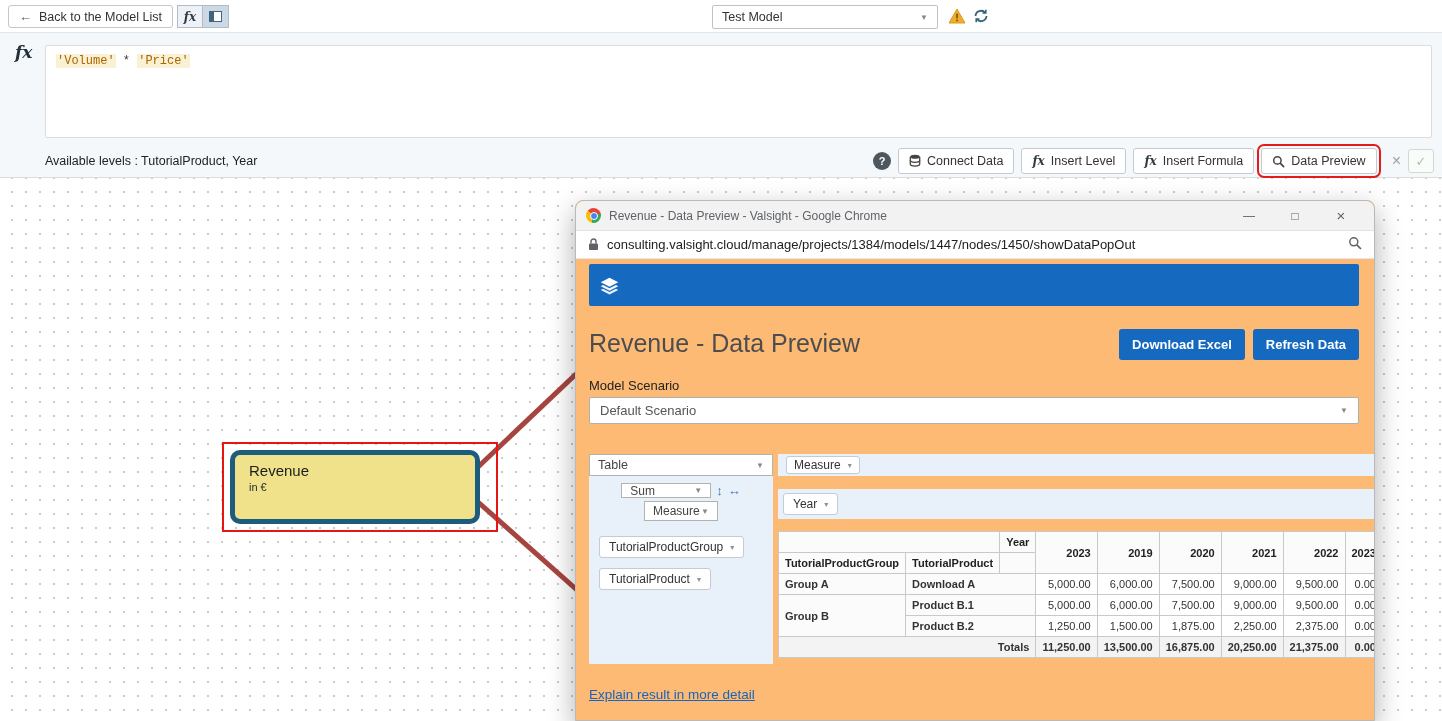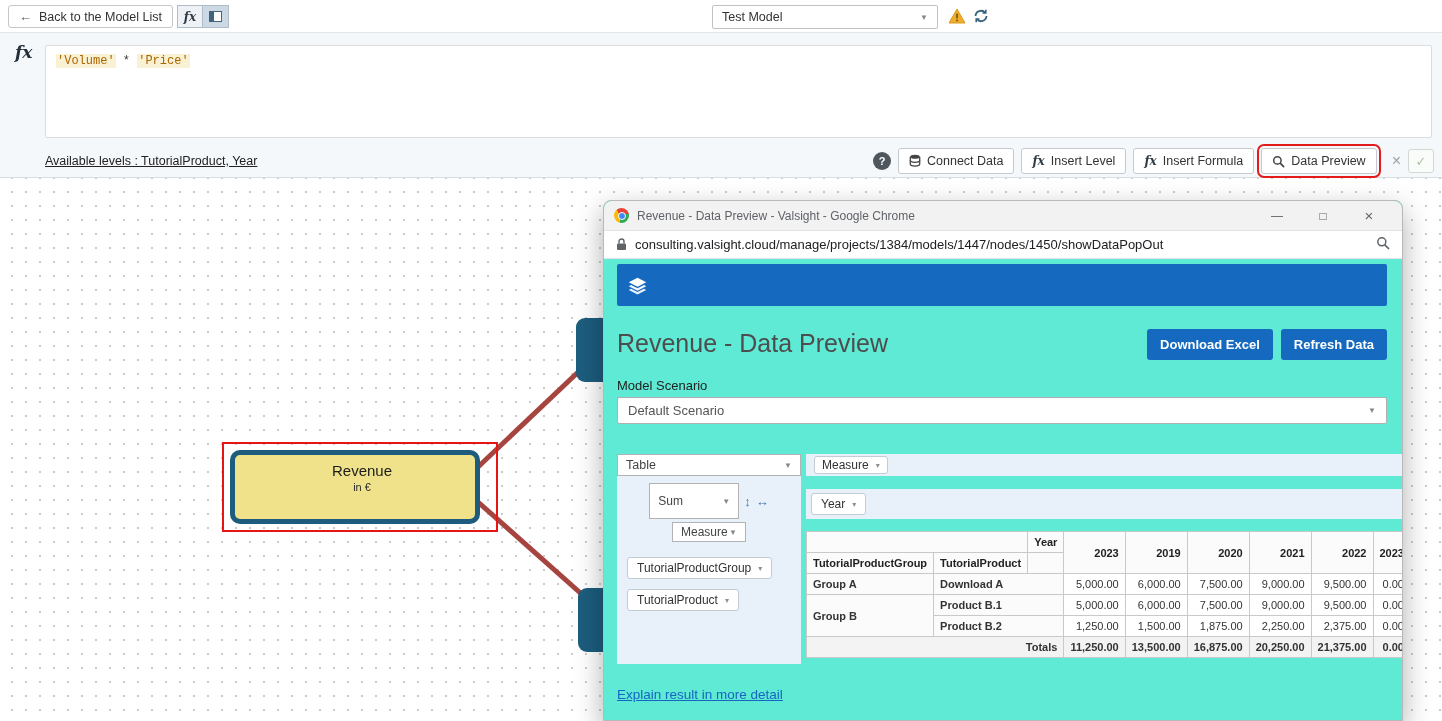--- a/index.html
+++ b/index.html
@@ -30,45 +30,45 @@
     border-bottom:1px solid #d8dde2;z-index:5;}
   .fx-big{position:absolute;left:15px;top:9px;font-family:"DejaVu Serif","Liberation Serif",serif;
     font-style:italic;font-weight:bold;font-size:17px;color:#22303a;}
   .editor{position:absolute;left:45px;top:12px;right:10px;height:93px;background:#fff;
     border:1px solid #dcdcdc;border-radius:2px;padding:8px 10px;
     font-family:"Liberation Mono","DejaVu Sans Mono",monospace;font-size:12px;color:#333;}
   .tok{background:#f8f1d4;color:#ad6500;padding:0 1px;}
   .op{color:#333;}
   .formula-foot{position:absolute;left:0;right:0;top:113px;height:30px;display:flex;align-items:center;
     padding:0 8px 0 45px;}
-  .levels{font-size:12.5px;color:#222;text-decoration:underline;}
+  .levels{font-size:12.5px;color:#222;}
   .foot-right{margin-left:auto;display:flex;align-items:center;gap:7px;}
   .help-circle{width:18px;height:18px;border-radius:50%;background:#4f575e;color:#fff;font-size:11px;
     font-weight:bold;display:flex;align-items:center;justify-content:center;}
   .fbtn{height:26px;background:#fff;border:1px solid #c4cad0;border-radius:3px;display:flex;
     align-items:center;gap:6px;padding:0 10px;font-size:12.5px;color:#333;}
   .red-outline{outline:2px solid #e31b1b;outline-offset:2px;}
   .close-x{color:#9aa0a6;font-size:16px;margin-left:8px;}
   .check-btn{width:26px;height:24px;border:1px solid #d2d8d2;border-radius:3px;background:#fafcfa;
     color:#b3c2a4;font-size:13px;display:flex;align-items:center;justify-content:center;}
 
   
   .canvas{position:absolute;top:178px;left:0;right:0;bottom:0;background:#fff;
     background-image:radial-gradient(circle,#cbcbcb 1.1px,transparent 1.3px);
     background-size:14px 14px;background-position:5px 7px;}
   .edge-svg{position:absolute;left:0;top:0;z-index:1;}
   .sliver{position:absolute;background:#1d5d7e;border-radius:9px;z-index:2;}
   .sel-rect{position:absolute;left:222px;top:264px;width:276px;height:90px;border:2px solid #e81515;z-index:3;}
   .node{position:absolute;left:230px;top:272px;width:250px;height:74px;background:#efe28a;
-    border:5px solid #1d5c7d;border-radius:10px;padding:7px 0 0 14px;z-index:3;text-align:center;}
+    border:5px solid #1d5c7d;border-radius:10px;padding:7px 0 0 14px;z-index:3;}
   .node-title{font-size:15px;color:#1c1c1c;}
   .node-sub{font-size:11px;color:#2a2a2a;margin-top:2px;}
 
   
-  .popup{position:absolute;left:603px;top:200px;width:800px;height:521px;background:#5eead4;
+  .popup{position:absolute;left:575px;top:200px;width:800px;height:521px;background:#fdba74;
     border:1px solid #b9b9b9;border-radius:8px 8px 0 0;box-shadow:0 10px 28px rgba(0,0,0,.32);z-index:10;}
   .titlebar{height:30px;background:#f2f2f2;border-radius:8px 8px 0 0;display:flex;align-items:center;
     padding:0 10px;border-bottom:1px solid #e3e3e3;}
   .chrome-icon{width:15px;height:15px;border-radius:50%;background:#ea4335;
     background:conic-gradient(from -45deg,#ea4335 0 120deg,#34a853 120deg 240deg,#fbbc05 240deg 360deg);position:relative;flex:0 0 auto;}
   .chrome-icon::after{content:"";position:absolute;inset:3.5px;background:#4285f4;border:1.5px solid #fff;border-radius:50%;}
   .win-title{font-size:12px;color:#5f6368;margin-left:8px;white-space:nowrap;overflow:hidden;}
   .win-ctrls{margin-left:auto;display:flex;}
   .wbtn{width:46px;height:30px;display:flex;align-items:center;justify-content:center;
     color:#5f6368;font-size:12px;}
@@ -88,21 +88,21 @@
   .scenario-label{margin:18px 0 4px 13px;font-size:13px;font-weight:normal;color:#222;}
   .scenario-select{margin:0 15px 0 13px;height:27px;border:1px solid #b0b0b0;border-radius:2px;
     display:flex;align-items:center;padding:0 10px;font-size:13px;color:#555;background:#fff;}
 
   .pivot-row{margin:30px 15px 0 13px;display:flex;gap:5px;align-items:flex-start;}
   .left-panel{width:184px;flex:0 0 auto;border-radius:23px;}
   .select{background:#fff;border:1px solid #b2b2b2;display:flex;align-items:center;font-size:12.5px;
     color:#444;padding:0 8px;height:22px;}
   .panel-bg{background:#e8f1fa;padding:7px 0 10px;min-height:188px;}
   .agg-row{display:flex;align-items:center;justify-content:center;gap:5px;}
-  .sum-select{width:90px;height:36px;font-size:12px;}
+  .sum-select{width:90px;height:15px;font-size:12px;}
   .axis-ic{color:#3c79b8;font-size:13px;}
   .measure-select{width:74px;height:20px;font-size:12px;margin:3px auto 0;}
   .chips{margin:15px 0 0 10px;}
   .chip{display:inline-flex;align-items:center;gap:5px;background:#fff;border:1px solid #c3cbd3;
     border-radius:3px;font-size:12px;color:#333;padding:3px 9px;}
   .chip .caret{font-size:8px;color:#8a9199;margin-left:2px;}
   .chip-row{margin-bottom:10px;}
   .right-panel{flex:1;}
   .strip1{background:#e8f1fa;height:22px;display:flex;align-items:center;padding-left:8px;}
   .strip2{margin-top:13px;background:#e8f1fa;height:30px;display:flex;align-items:center;padding-left:5px;}

